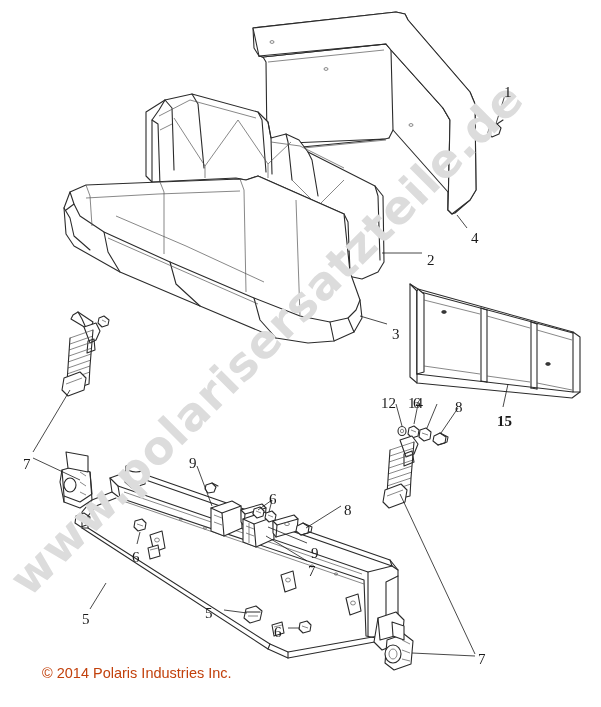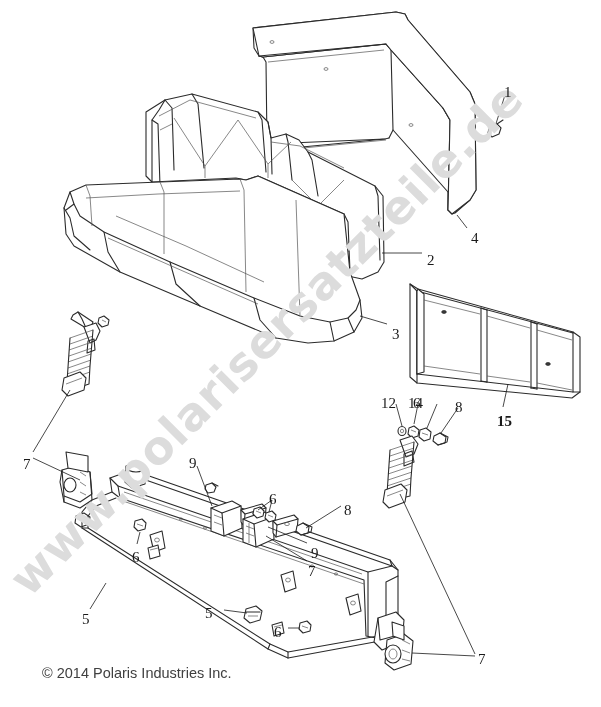--- a/index.html
+++ b/index.html
@@ -46,21 +46,21 @@
     font-size: 15px;
     line-height: 1;
     white-space: nowrap;
   }
   #copyright {
     position: absolute;
     left: 42px;
     top: 665px;
     font-family: "Liberation Sans", sans-serif;
     font-size: 14.5px;
-    color: #404040;
+    color: #c2410c;
     white-space: nowrap;
   }
 </style>
 </head>
 <body>
 
 <div id="page">
 
   <div id="artboard">
     <svg viewBox="0 0 601 707" xmlns="http://www.w3.org/2000/svg">

